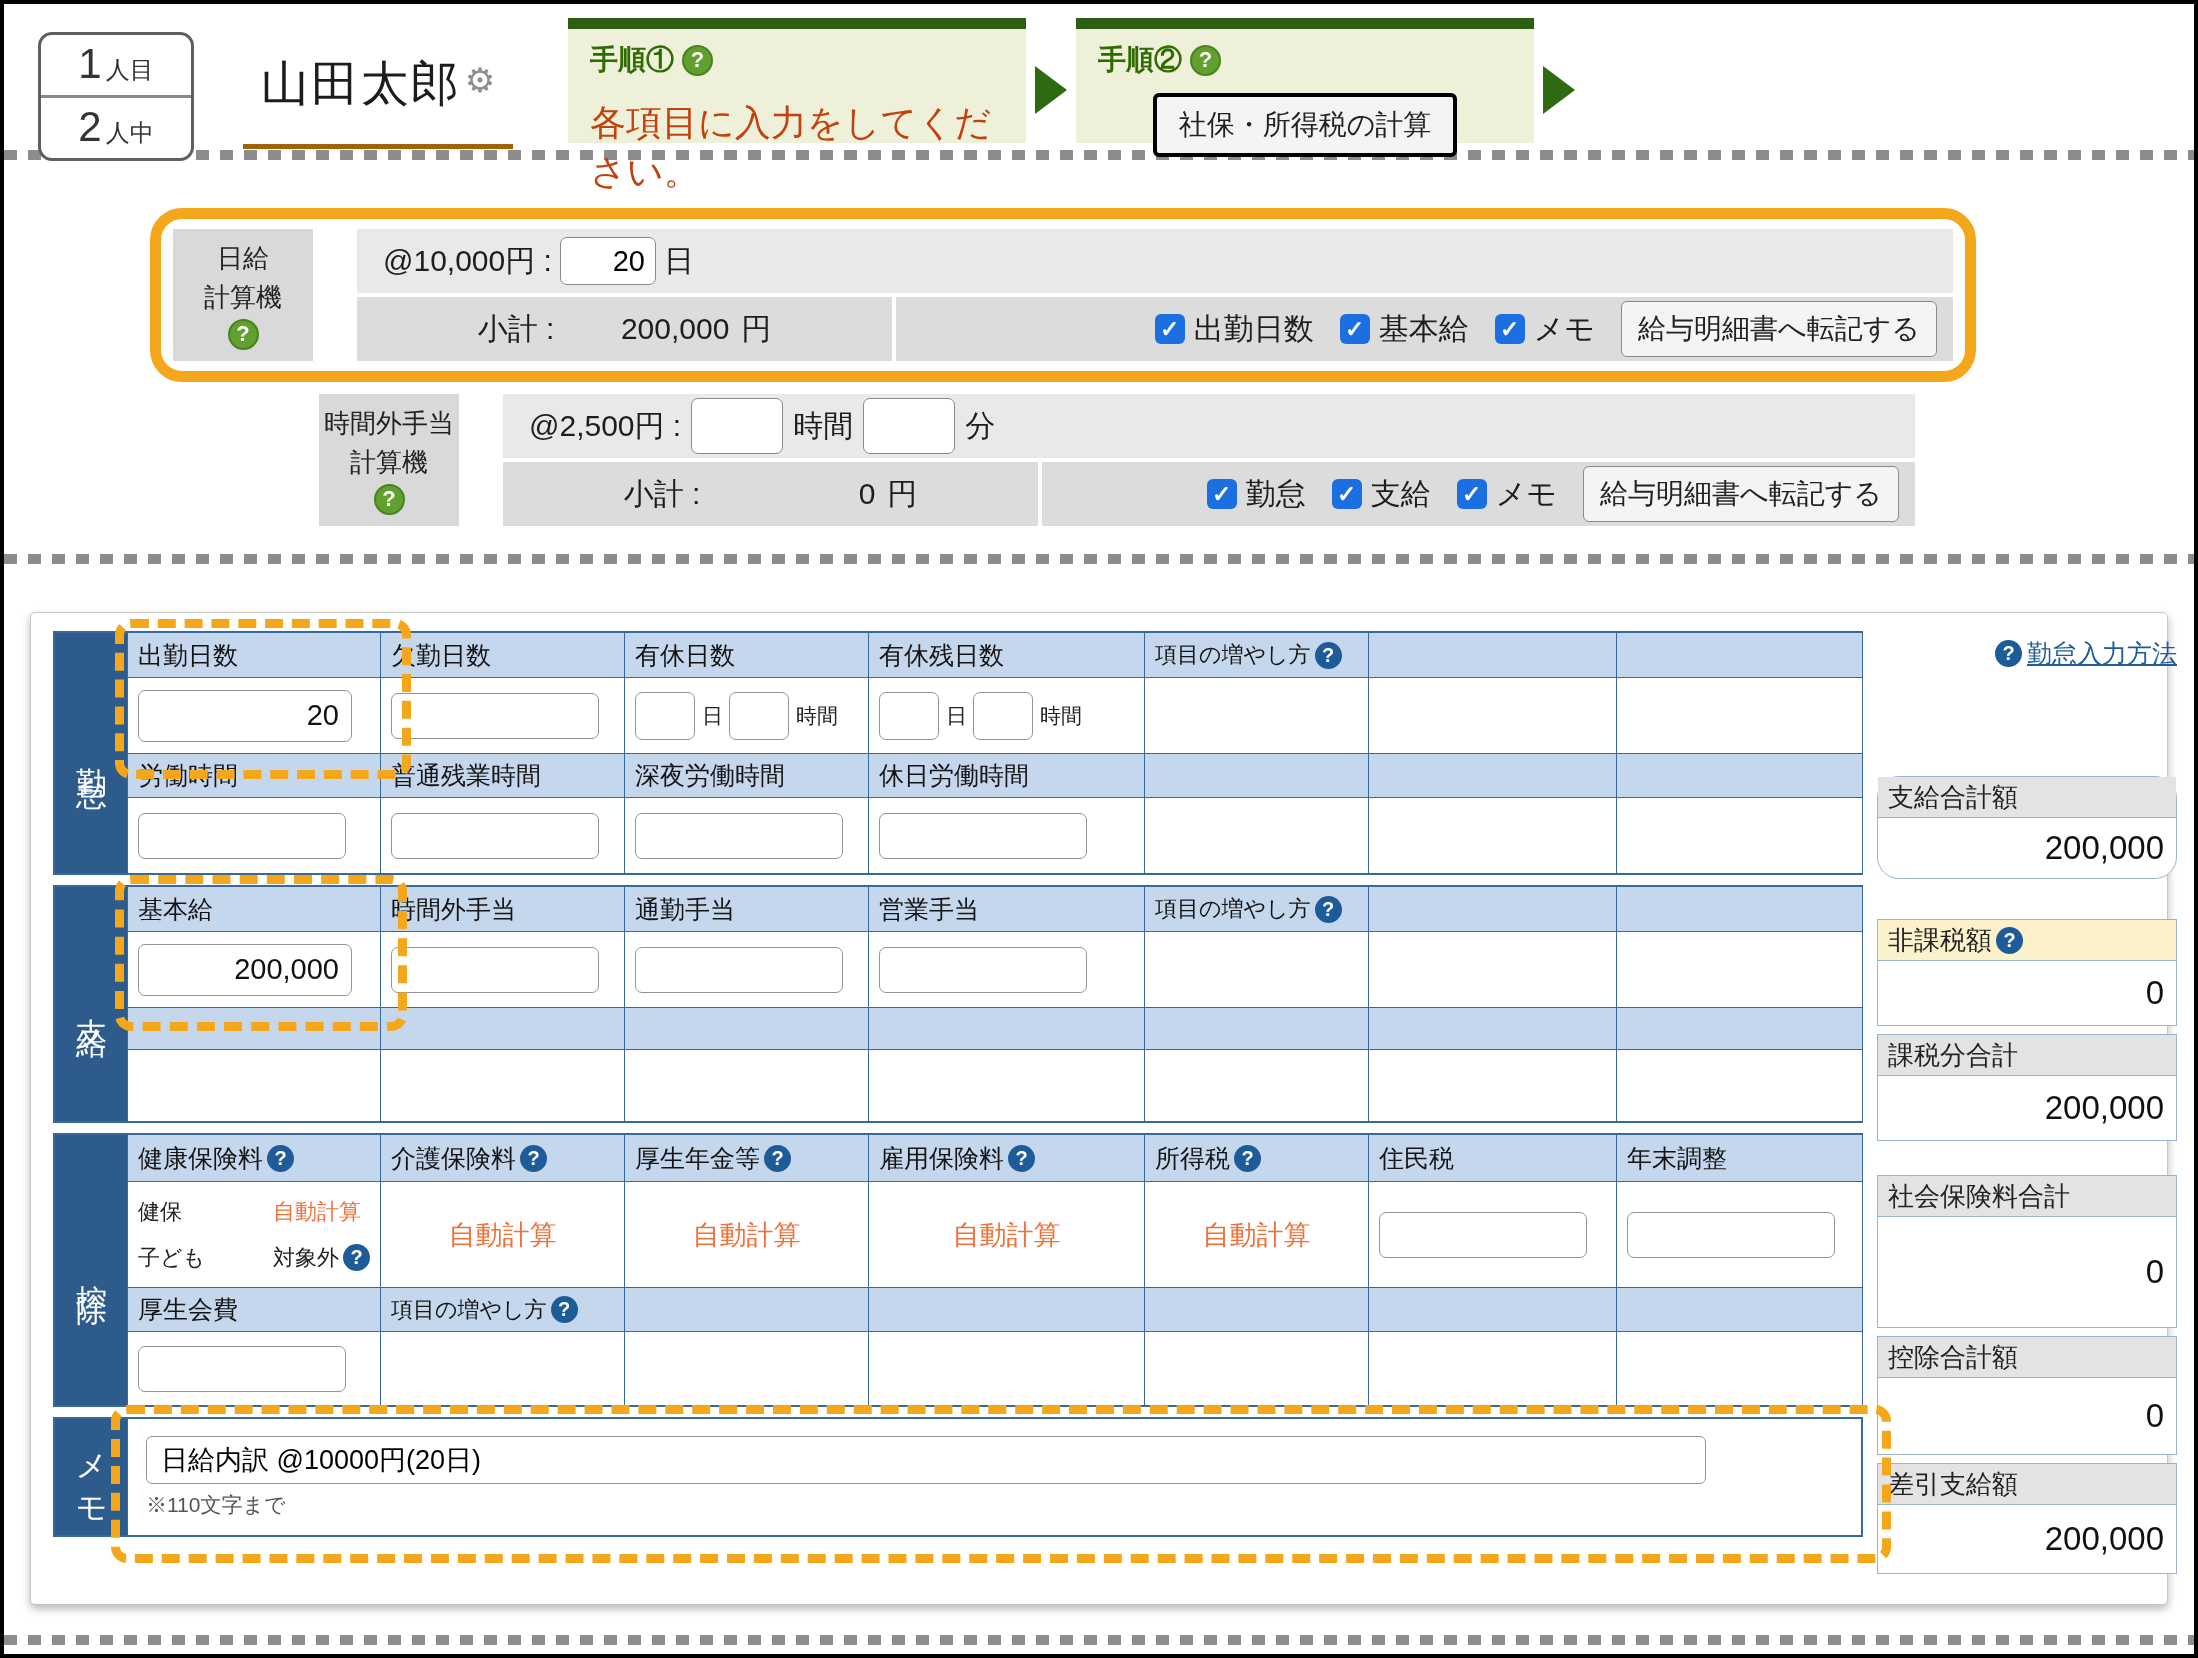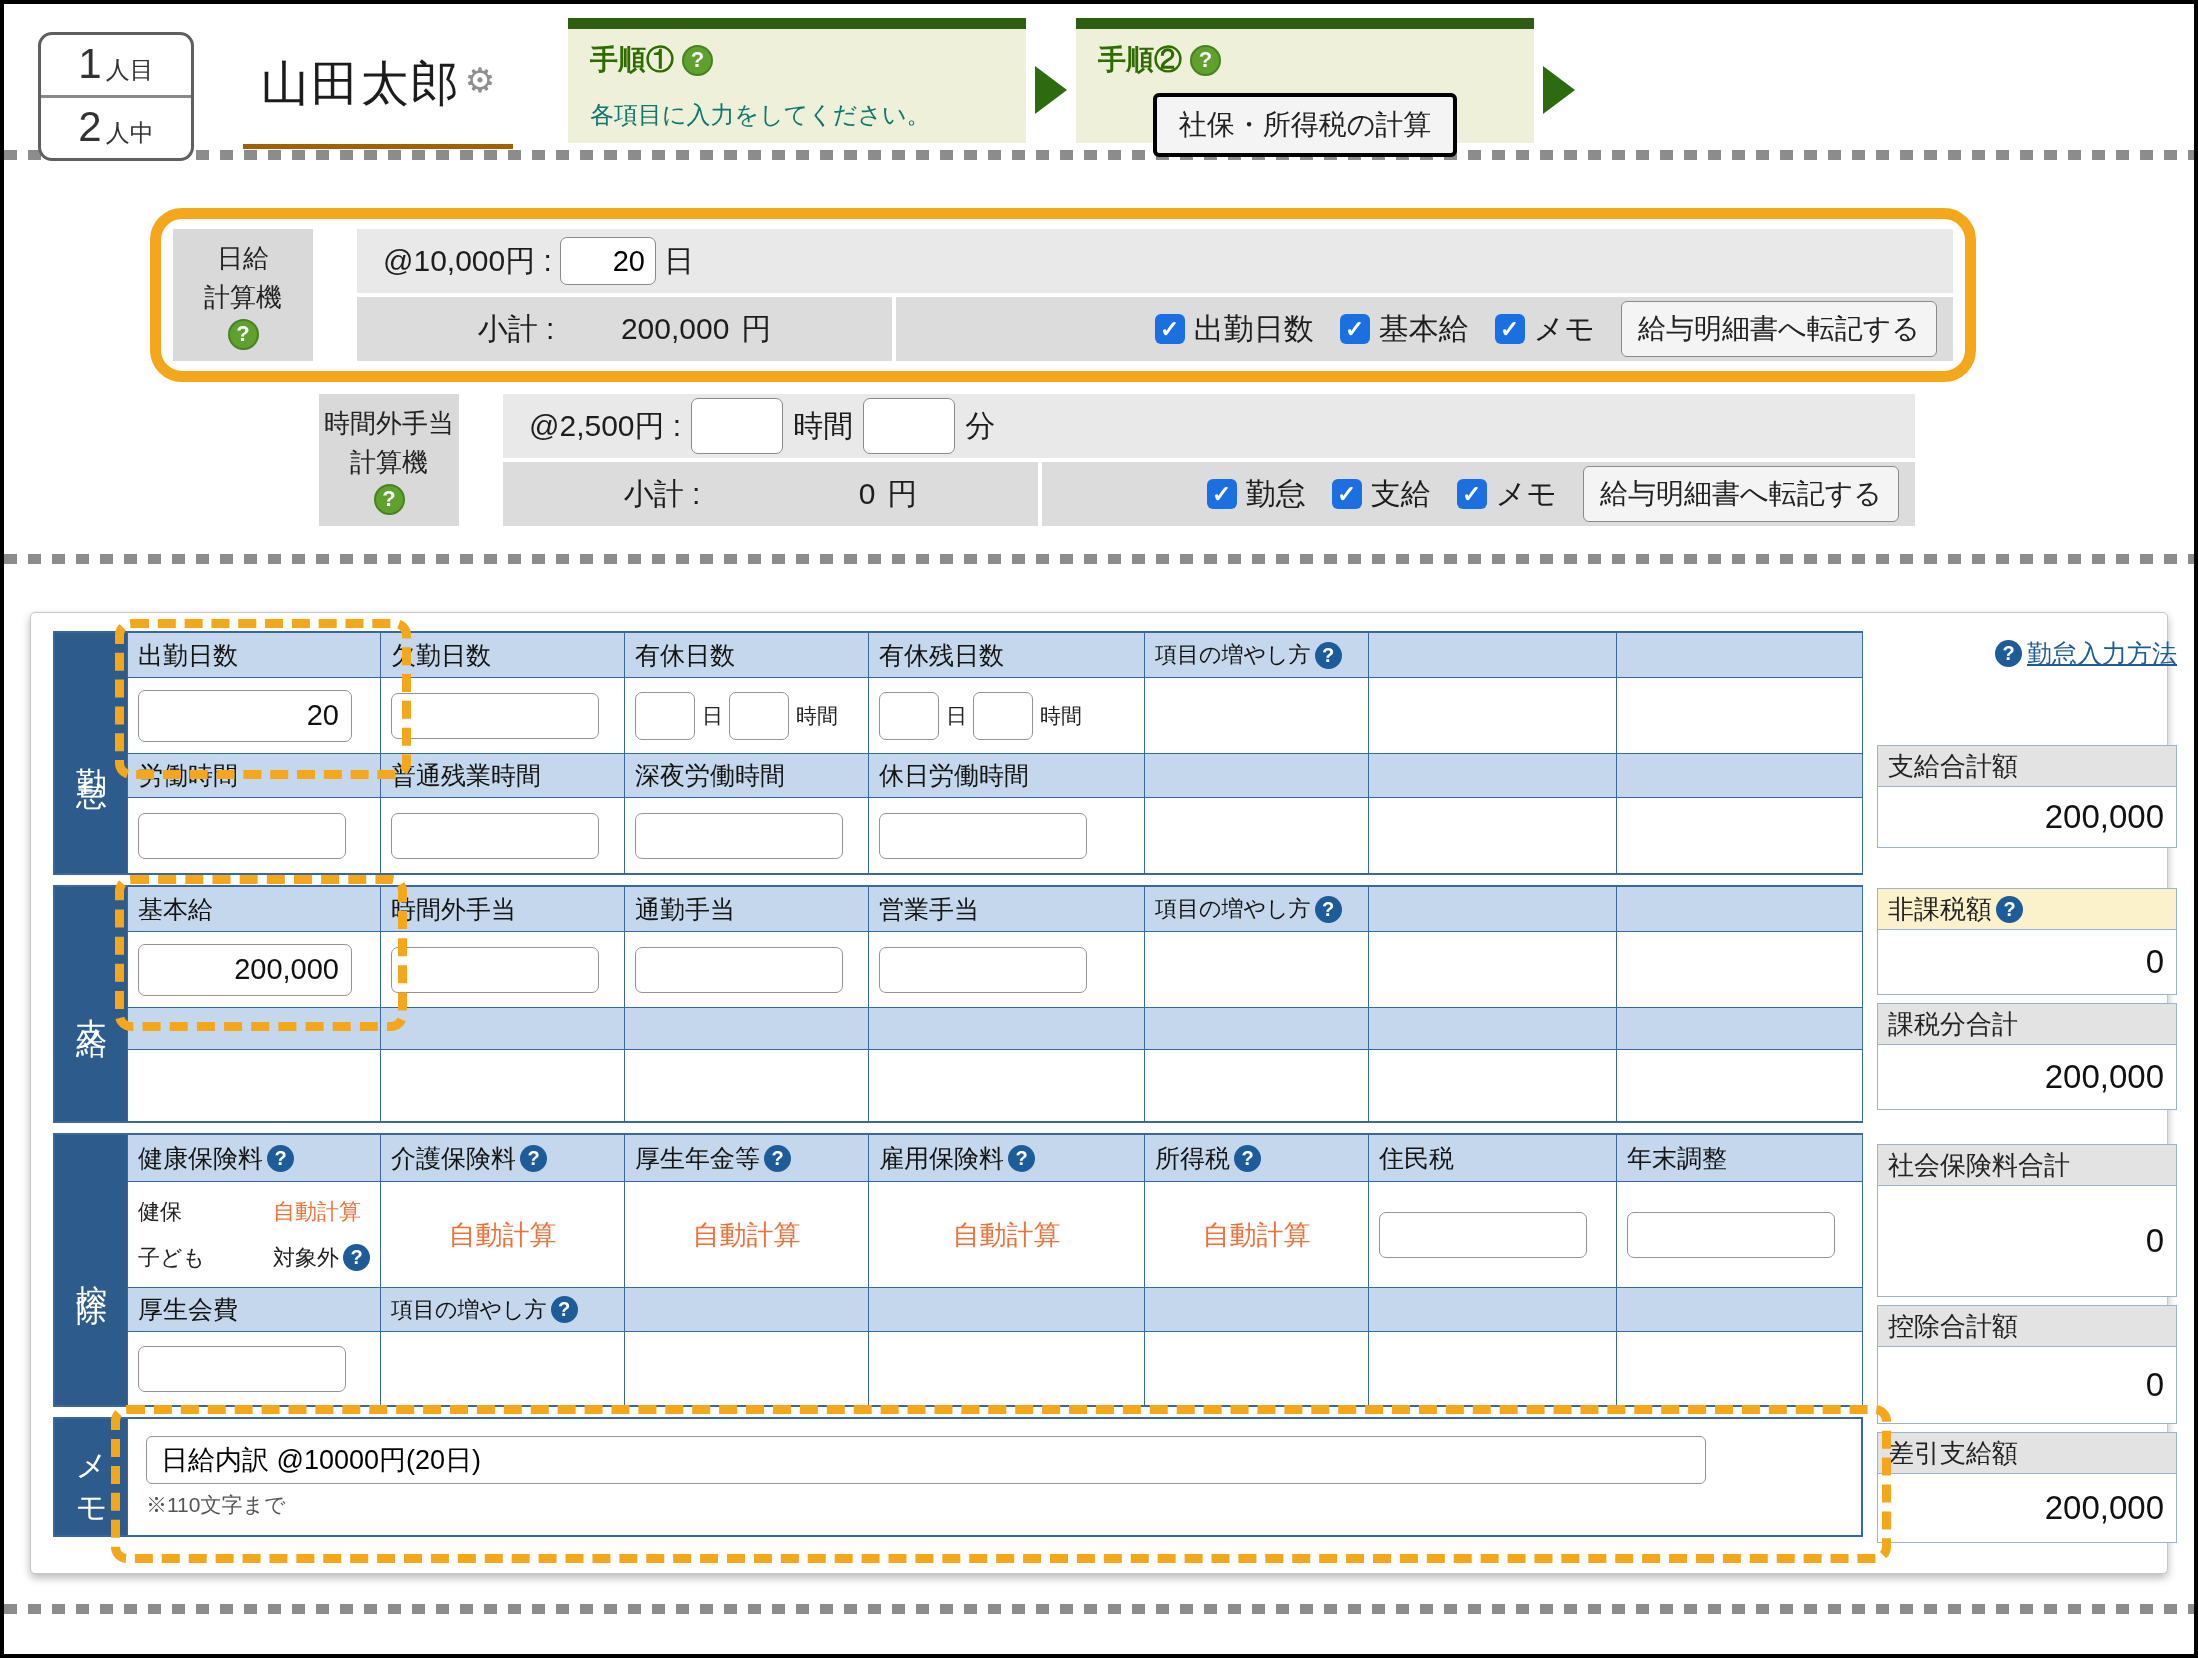--- a/index.html
+++ b/index.html
@@ -13,21 +13,21 @@
   .person-line .num{font-size:42px;}
   .person-line.first{border-bottom:3px solid #8a8a8a;}
   .name-wrap{margin-left:34px;width:300px;text-align:center;margin-top:34px;}
   .name-inner{display:inline-block;border-bottom:5px solid #a16207;padding:0 18px 28px 18px;}
   .emp-name{font-size:48px;color:#1c1c1c;letter-spacing:2px;}
   .gear{font-size:34px;color:#8f8f8f;margin-left:4px;vertical-align:8px;}
   .steps{display:flex;margin-left:40px;align-items:flex-start;}
   .step-box{width:458px;background:#eef0da;border-top:11px solid #2e5e12;padding:12px 22px 14px 22px;height:125px;box-sizing:border-box;}
   .step-title-row{display:flex;align-items:center;gap:8px;}
   .step-title{font-size:28px;font-weight:bold;color:#2f6b00;}
-  .step-desc{font-size:24px;color:#0f766e;margin-top:20px;}
+  .step-desc{font-size:36px;color:#c2410c;margin-top:20px;}
   .step-btn{font-size:28px;font-family:inherit;color:#222;background:#f4f4f4;border:4px solid #000000;border-radius:6px;padding:9px 22px;margin-top:14px;display:block;margin-left:auto;margin-right:auto;}
   .arrow{width:0;height:0;border-top:24px solid transparent;border-bottom:24px solid transparent;border-left:32px solid #2d6a10;margin:48px 9px 0 9px;flex:none;}
 
   
   .dash{height:10px;background:repeating-linear-gradient(90deg,#8c8c8c 0 13px,transparent 13px 24px);}
   .dash1{margin-top:0;}
   .dash2{margin-top:14px;}
   .dash3{margin-top:30px;}
 
   
@@ -434,21 +434,21 @@
         </div>
       </div>
     </div>
 
     <div class="right-col">
       <div class="kintai-link">
         <span class="q-blue" style="margin-left:0;"></span>
         <span class="lnk">勤怠入力方法</span>
       </div>
 
-      <div class="rblock" style="margin-top:70px;">
+      <div class="rblock" style="margin-top:101px;border-radius:22px;">
         <div class="rhd">支給合計額</div>
         <div class="rval v60">200,000</div>
       </div>
 
       <div class="rblock" style="margin-top:40px;">
         <div class="rhd rhd-y">
             <span>非課税額</span>
             <span class="q-blue"></span>
           </div>
         <div class="rval v64">0</div>

